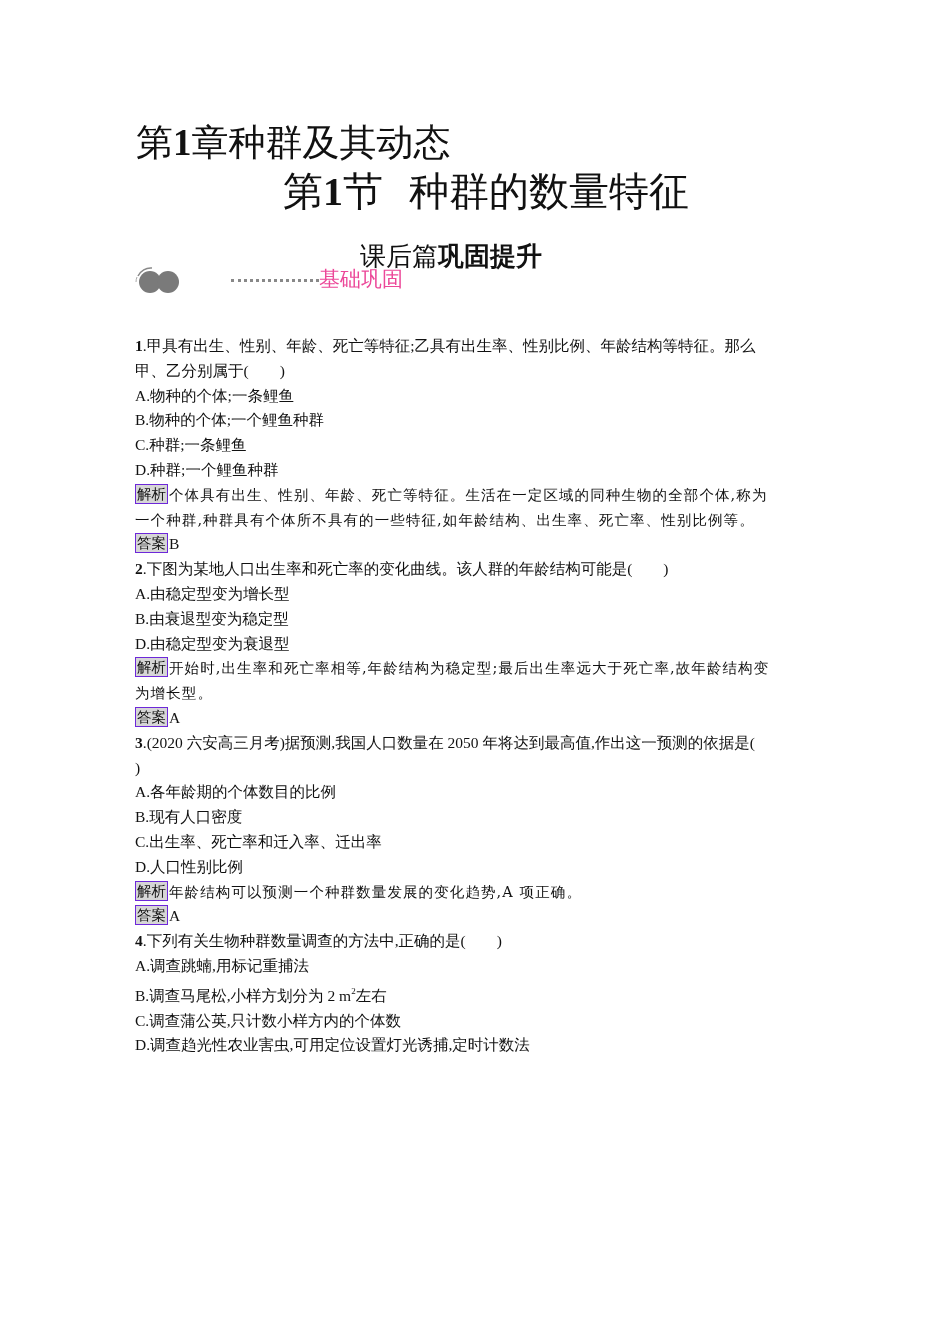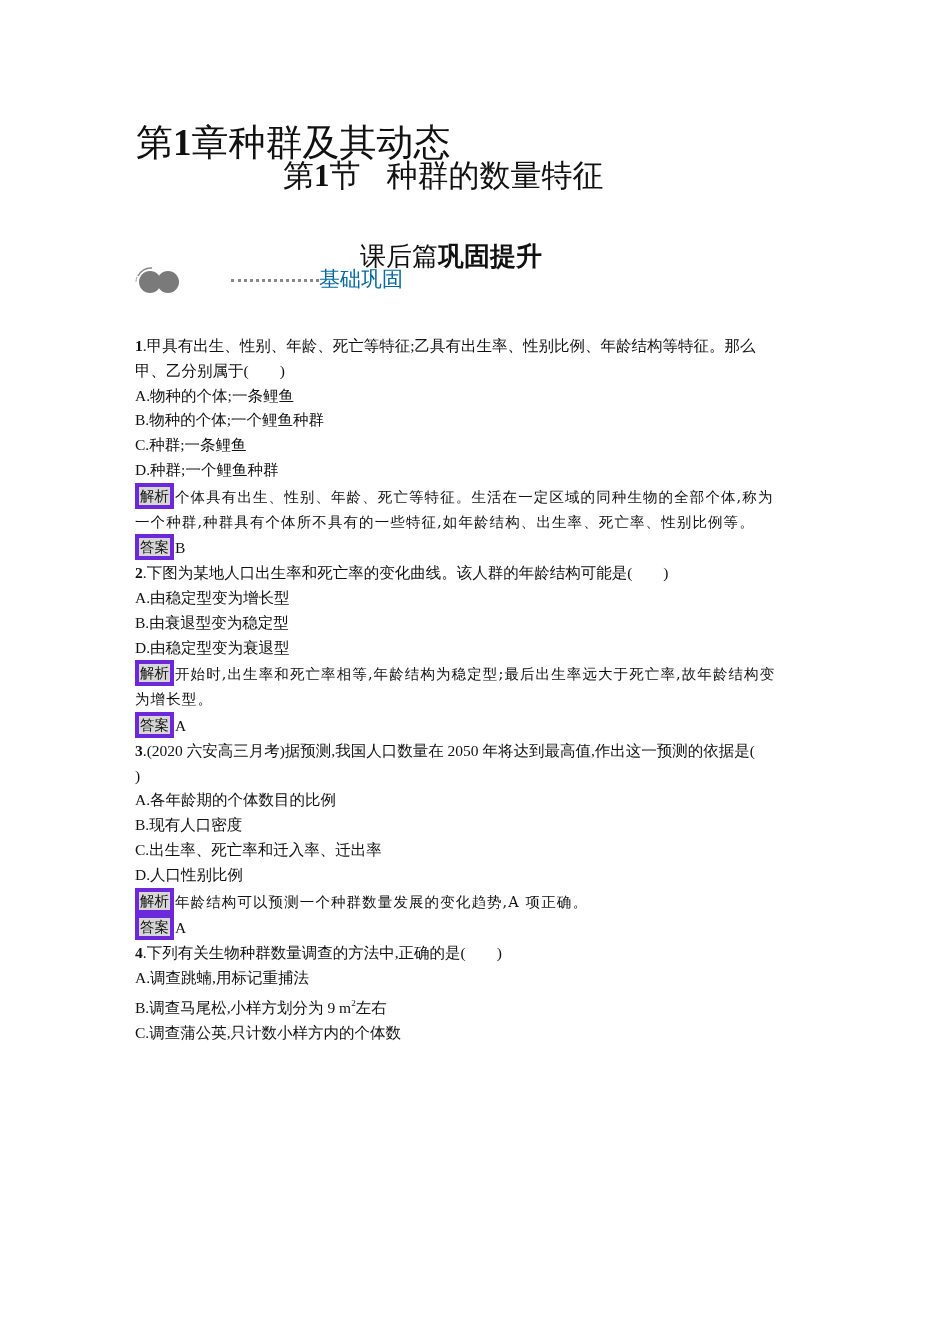--- a/index.html
+++ b/index.html
@@ -30,23 +30,23 @@
       letter-spacing: 0px;
       font-weight: normal;
     }
     .chapter-title .num, .section-title .num {
       font-family: "Liberation Serif", serif;
       font-weight: bold;
     }
     .section-title {
       position: absolute;
       left: 283px;
-      top: 152px;
-      font-family: "DejaVu Sans", sans-serif;
-      font-size: 31px;
+      top: 168px;
+      font-family: "DejaVu Sans", sans-serif;
+      font-size: 40px;
       line-height: 46px;
       text-align: center;
     }
     .section-title .gap { display: inline-block; width: 26px; }
     .subtitle {
       position: absolute;
       left: 360px;
       top: 238px;
       font-family: "DejaVu Sans", sans-serif;
       font-size: 26px;
@@ -71,21 +71,21 @@
       left: 97px; top: 17px;
       width: 88px;
       border-top: 3px dotted #888;
     }
     .section-bar .label {
       position: absolute;
       left: 185px; top: 2px;
       font-family: "DejaVu Sans", sans-serif;
       font-size: 21px;
       line-height: 30px;
-      color: #0369a1;
+      color: #ec4899;
     }
 
     .content {
       position: absolute;
       left: 135px;
       top: 314px;
       width: 680px;
       font-size: 15.5px;
       line-height: 24.8px;
       font-family: "Liberation Serif", "DejaVu Serif", serif;
@@ -94,21 +94,21 @@
     .line { white-space: nowrap; }
     .qnum { font-weight: bold; }
     .expl {
       font-family: "DejaVu Serif", serif;
       font-size: 14.5px;
       letter-spacing: 1.1px;
     }
     .tag {
       display: inline-block;
       background: #d6d6d6;
-      border: 4px solid #6d28d9;
+      border: 1px solid #6d28d9;
       font-family: "DejaVu Sans", sans-serif;
       font-size: 14.5px;
       line-height: 18px;
       padding: 0 1px;
       margin-right: 1px;
       letter-spacing: 0;
       vertical-align: 1px;
     }
     .answer-val {
       font-family: "Liberation Serif", serif;
@@ -188,18 +188,19 @@
       <div class="line">B.现有人口密度</div>
       <div class="line">C.出生率、死亡率和迁入率、迁出率</div>
       <div class="line">D.人口性别比例</div>
       <div class="line expl"><span class="tag">解析</span><span>年龄结构可以预测一个种群数量发展的变化趋势,A 项正确。</span></div>
       <div class="line"><span class="tag">答案</span><span class="answer-val">A</span></div>
     </div>
 
     <div>
       <div class="line"><span class="qnum">4</span><span>.下列有关生物种群数量调查的方法中,正确的是(　　)</span></div>
       <div class="line">A.调查跳蝻,用标记重捕法</div>
-      <div class="line"><span>B.调查马尾松,小样方划分为 9 m</span><sup>2</sup><span>左右</span></div>
+      <div class="line"><span>B.调查马尾松,小样方划分为 2 m</span><sup>2</sup><span>左右</span></div>
       <div class="line">C.调查蒲公英,只计数小样方内的个体数</div>
+      <div class="line">D.调查趋光性农业害虫,可用定位设置灯光诱捕,定时计数法</div>
     </div>
 
   </div>
 </div>
 
 </body></html>

